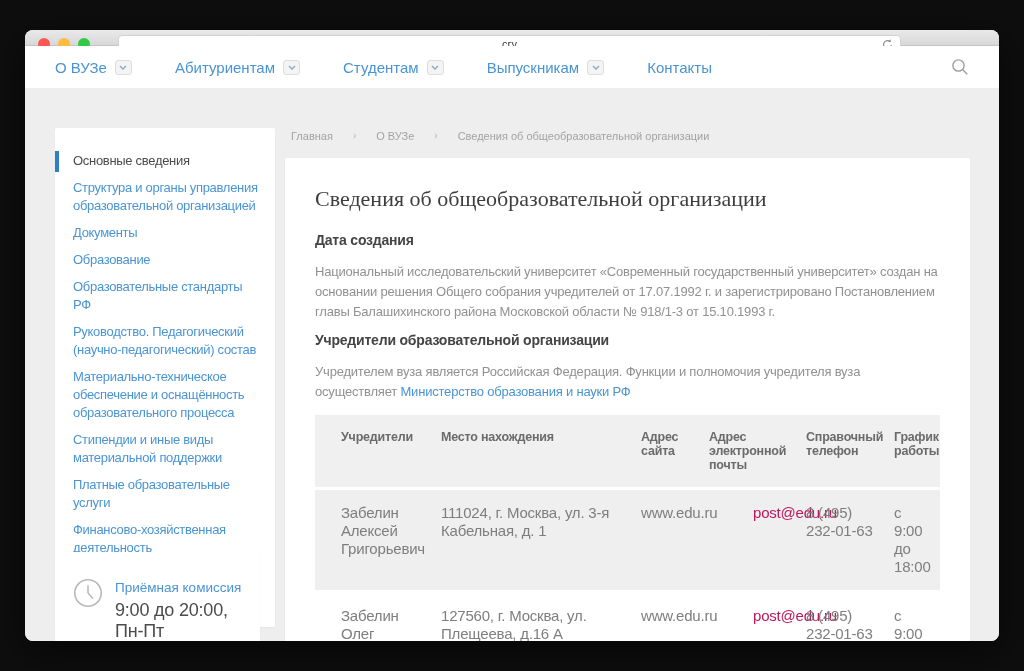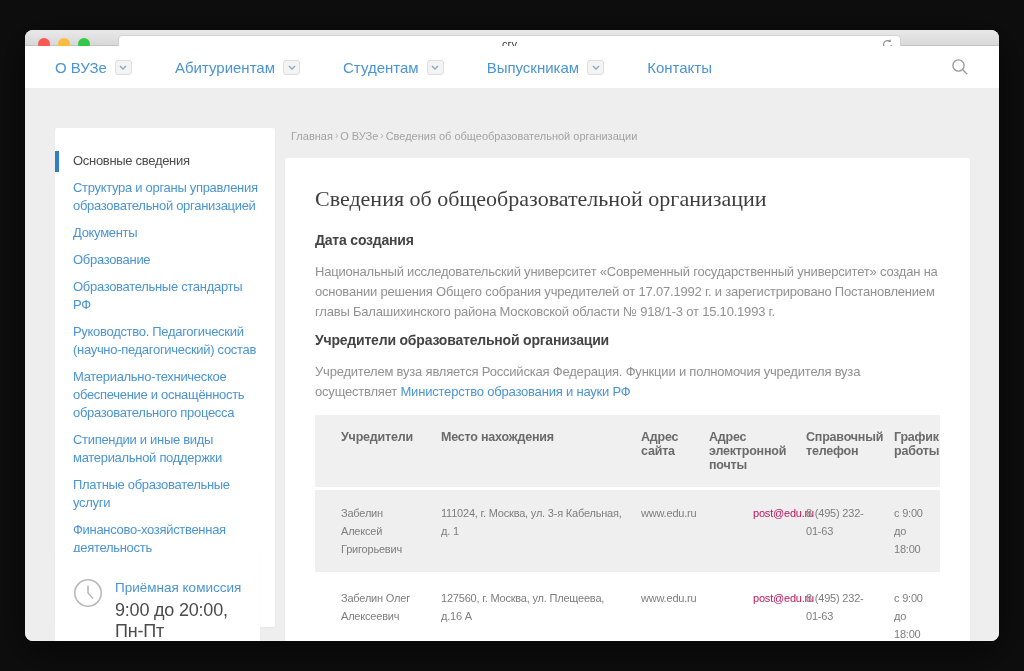--- a/index.html
+++ b/index.html
@@ -49,21 +49,21 @@
 
   .info-card { position:absolute; left:30px; top:452px; width:205px; height:130px;
                padding:26px 14px 0 18px; }
   .info-row { display:flex; gap:12px; }
   .clock-icon { flex:0 0 30px; }
   .info-link { font-size:13.5px; color:#4a94d3; text-decoration:none; cursor:pointer; }
   .info-text { font-size:18px; color:#4b4b4b; margin-top:4px; letter-spacing:-.2px; }
 
   
   .breadcrumb { position:absolute; left:266px; top:30px; font-size:11px;
-                color:#a3a3a3; display:flex; gap:2px; align-items:flex-start; }
+                color:#a3a3a3; display:flex; gap:20px; align-items:flex-start; }
   .crumb { color:#a3a3a3; text-decoration:none; }
   .crumb-sep { color:#b5b5b5; font-size:10px; }
 
   
   .content-card { position:absolute; left:260px; top:58px; width:685px; height:640px;
                   padding:28px 30px; }
   h1.page-title { font-family:"Liberation Serif","DejaVu Serif",serif;
                   font-size:22px; font-weight:400; color:#3e3e3e; margin-bottom:20px; }
   h2.section-h { font-size:14px; font-weight:700; color:#444444;
                  letter-spacing:-.2px; margin:0 0 14px; }
@@ -74,21 +74,21 @@
   
   table.founders { width:100%; border-collapse:separate; border-spacing:0 3px;
                    table-layout:fixed; margin-top:8px; }
   .founders col.c1{width:118px} .founders col.c2{width:200px}
   .founders col.c3{width:68px}  .founders col.c4{width:97px}
   .founders col.c5{width:88px}  .founders col.c6{width:54px}
   .founders th { background:#f0f0f0; text-align:left; vertical-align:top;
                  font-size:12.5px; font-weight:700; color:#6b6b6b;
                  letter-spacing:-.2px; padding:15px 8px 15px 8px; }
   .founders th:first-child, .founders td:first-child { padding-left:26px; }
-  .founders td { vertical-align:top; font-size:11px; line-height:18px;
+  .founders td { vertical-align:top; font-size:15px; line-height:18px;
                  color:#7e7e7e; letter-spacing:-.2px; padding:14px 8px; }
   .founders tr.odd td { background:#efefef; }
   .founders tr.even td { background:#ffffff; }
   .founders a.email { color:#be185d; text-decoration:none; cursor:pointer;margin-left:44px; }
 </style>
 </head>
 <body>
 
 <div class="window">
 

